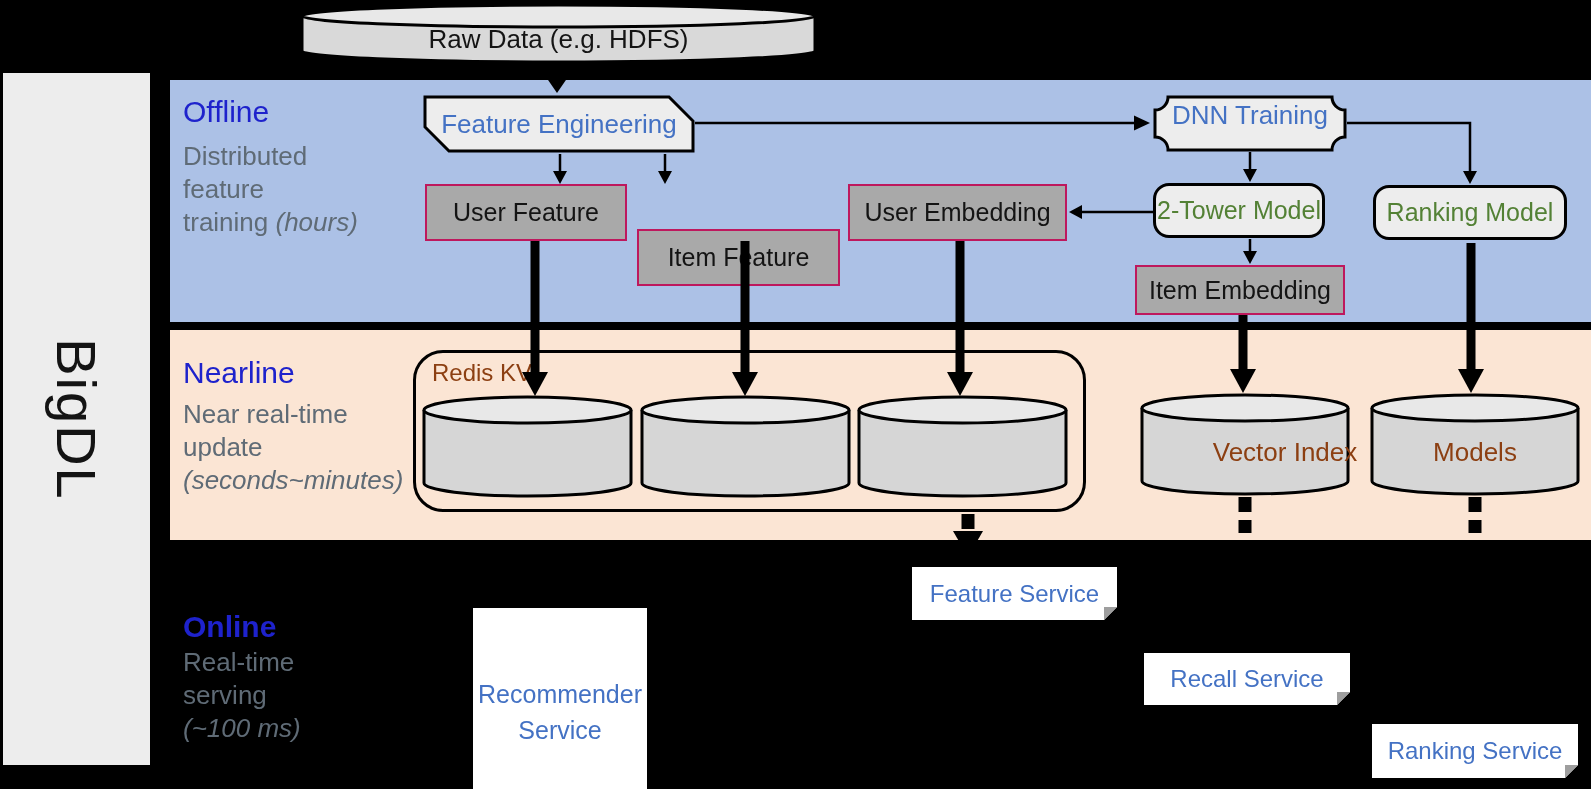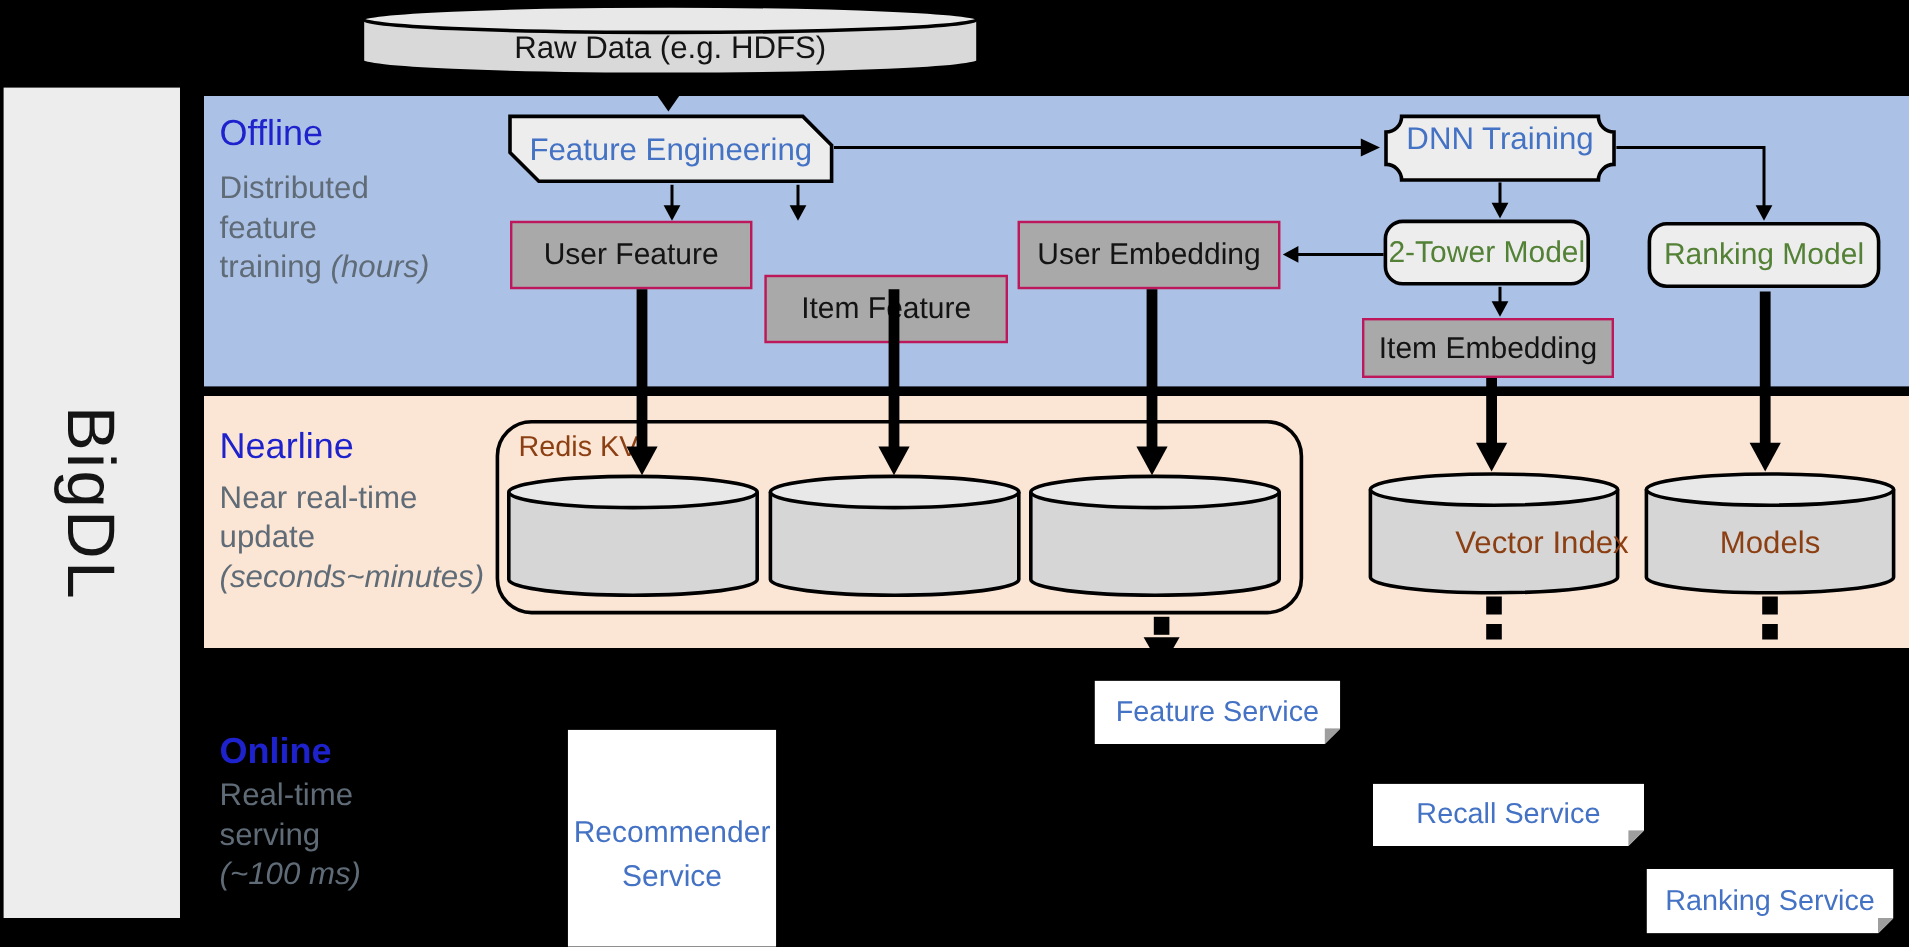--- a/index.html
+++ b/index.html
@@ -154,21 +154,21 @@
     </svg>
     <div class="abs cyl-label brown-text" style="left:0;top:0;width:210px;height:103px;">Models</div>
   </div>
 
   <div class="abs shape doc doc-lg" style="left:473px;top:608px;width:174px;height:207px;">
     <span class="shape-label" style="padding:0 8px;">Recommender Service</span>
   </div>
   <div class="abs shape doc doc-sm" style="left:877px;top:567px;width:205px;height:53px;margin-left:35px;">
     <span class="shape-label">Feature Service</span>
   </div>
-  <div class="abs shape doc doc-sm" style="left:1144px;top:653px;width:226px;height:52px;">
+  <div class="abs shape doc doc-sm" style="left:1144px;top:653px;width:206px;height:52px;">
     <span class="shape-label">Recall Service</span>
   </div>
   <div class="abs shape doc doc-sm" style="left:1372px;top:724px;width:206px;height:54px;">
     <span class="shape-label">Ranking Service</span>
   </div>
 
   <svg class="arrows" width="1591" height="789" viewBox="0 0 1591 789">
 
     <line x1="557" y1="62" x2="557" y2="79" stroke="#000" stroke-width="7"></line>
     <polygon points="557,93 546,77 568,77" fill="#000"></polygon>

